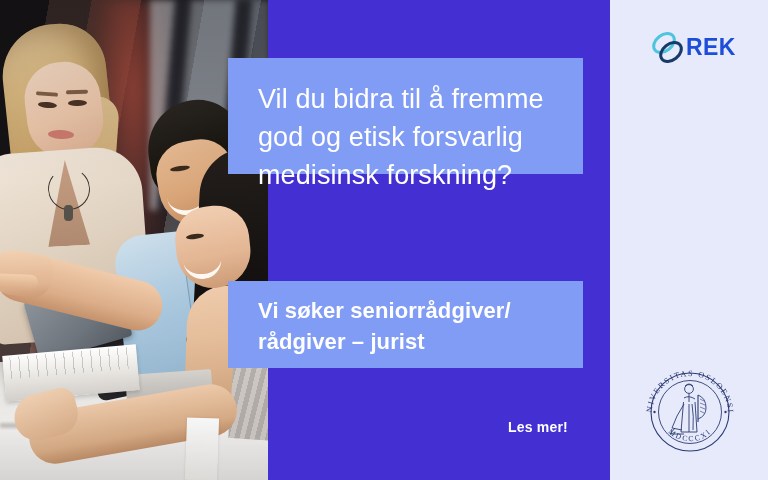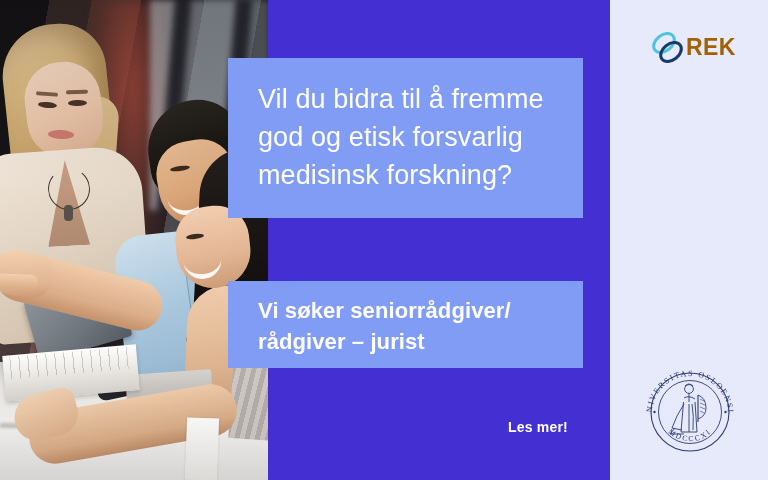--- a/index.html
+++ b/index.html
@@ -270,21 +270,21 @@
     height: 480px;
     background: #e7eafa;
   }
 
   
   .headline-box {
     position: absolute;
     left: 228px;
     top: 58px;
     width: 355px;
-    height: 160px;
+    height: 116px;
     background: #819cf5;
     box-sizing: border-box;
     padding: 22px 30px 0 30px;
   }
   .headline-text {
     margin: 0;
     color: #ffffff;
     font-size: 27px;
     font-weight: 400;
     line-height: 38px;
@@ -328,21 +328,21 @@
     top: 26px;
     width: 96px;
     height: 46px;
   }
   .rek-mark { position: absolute; left: 0; top: 0; }
   .rek-word {
     position: absolute;
     left: 38px;
     top: 8px;
     margin: 0;
-    color: #a16207;
+    color: #1d4ed8;
     font-size: 23px;
     font-weight: 700;
     letter-spacing: 0.4px;
   }
 
   
   .uio-seal {
     position: absolute;
     left: 640px;
     top: 362px;

